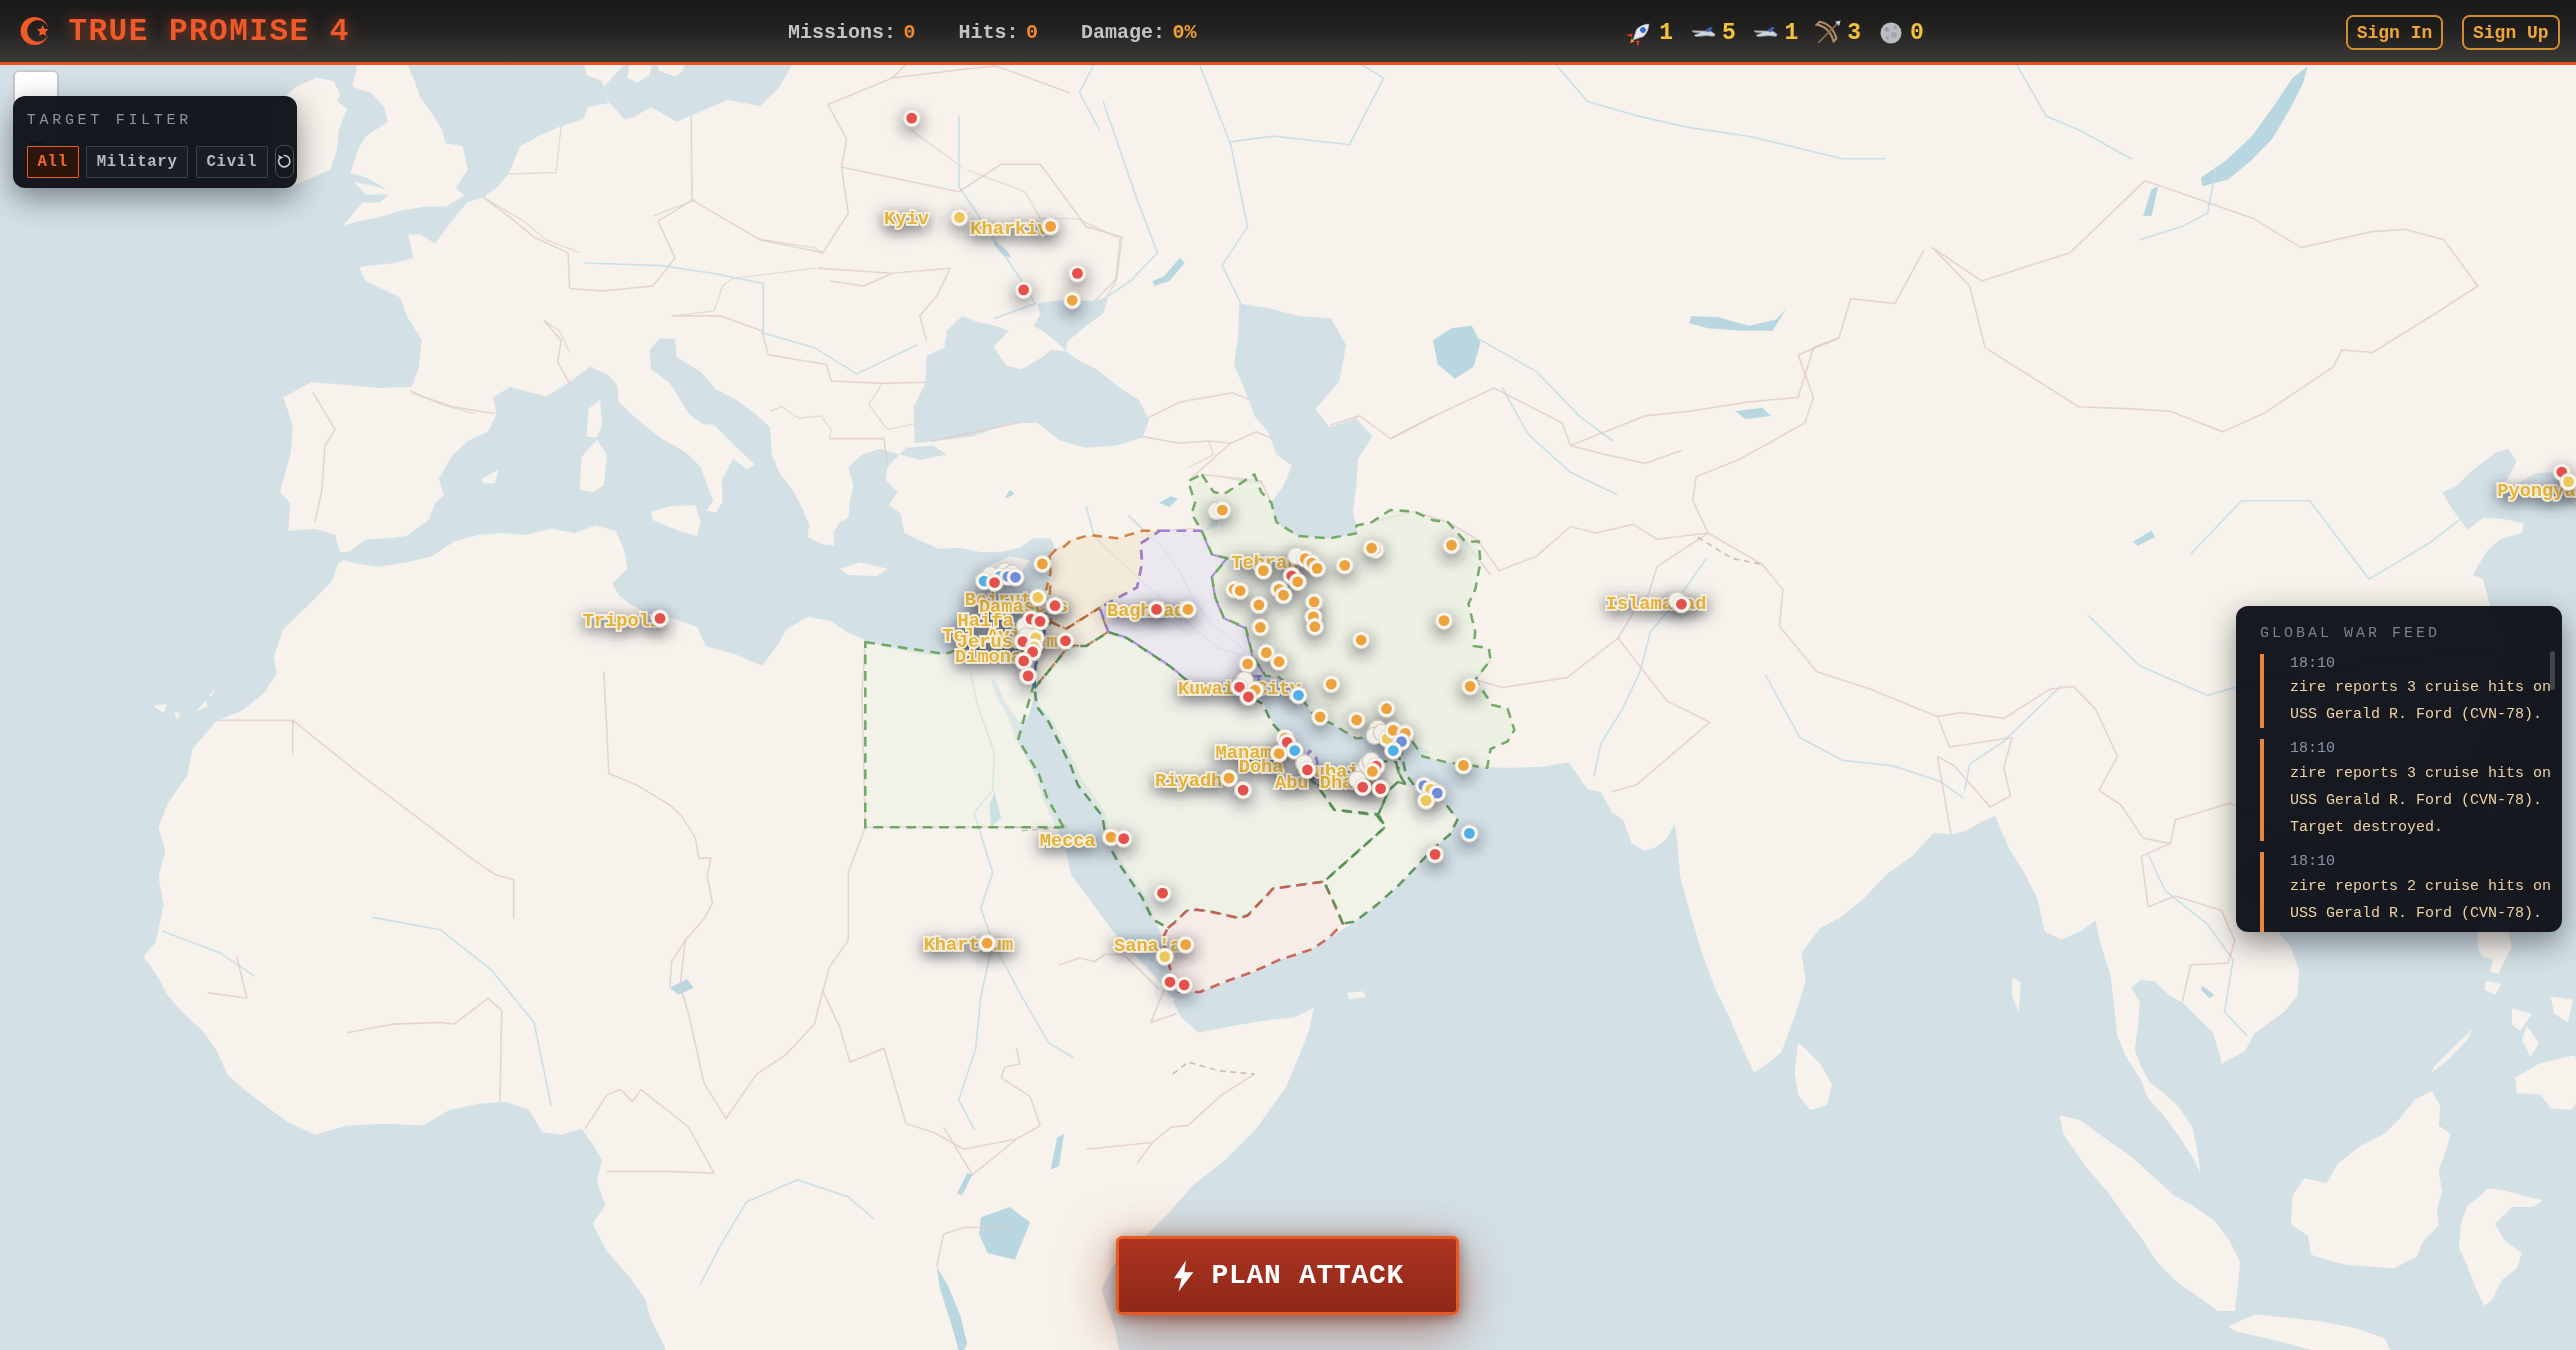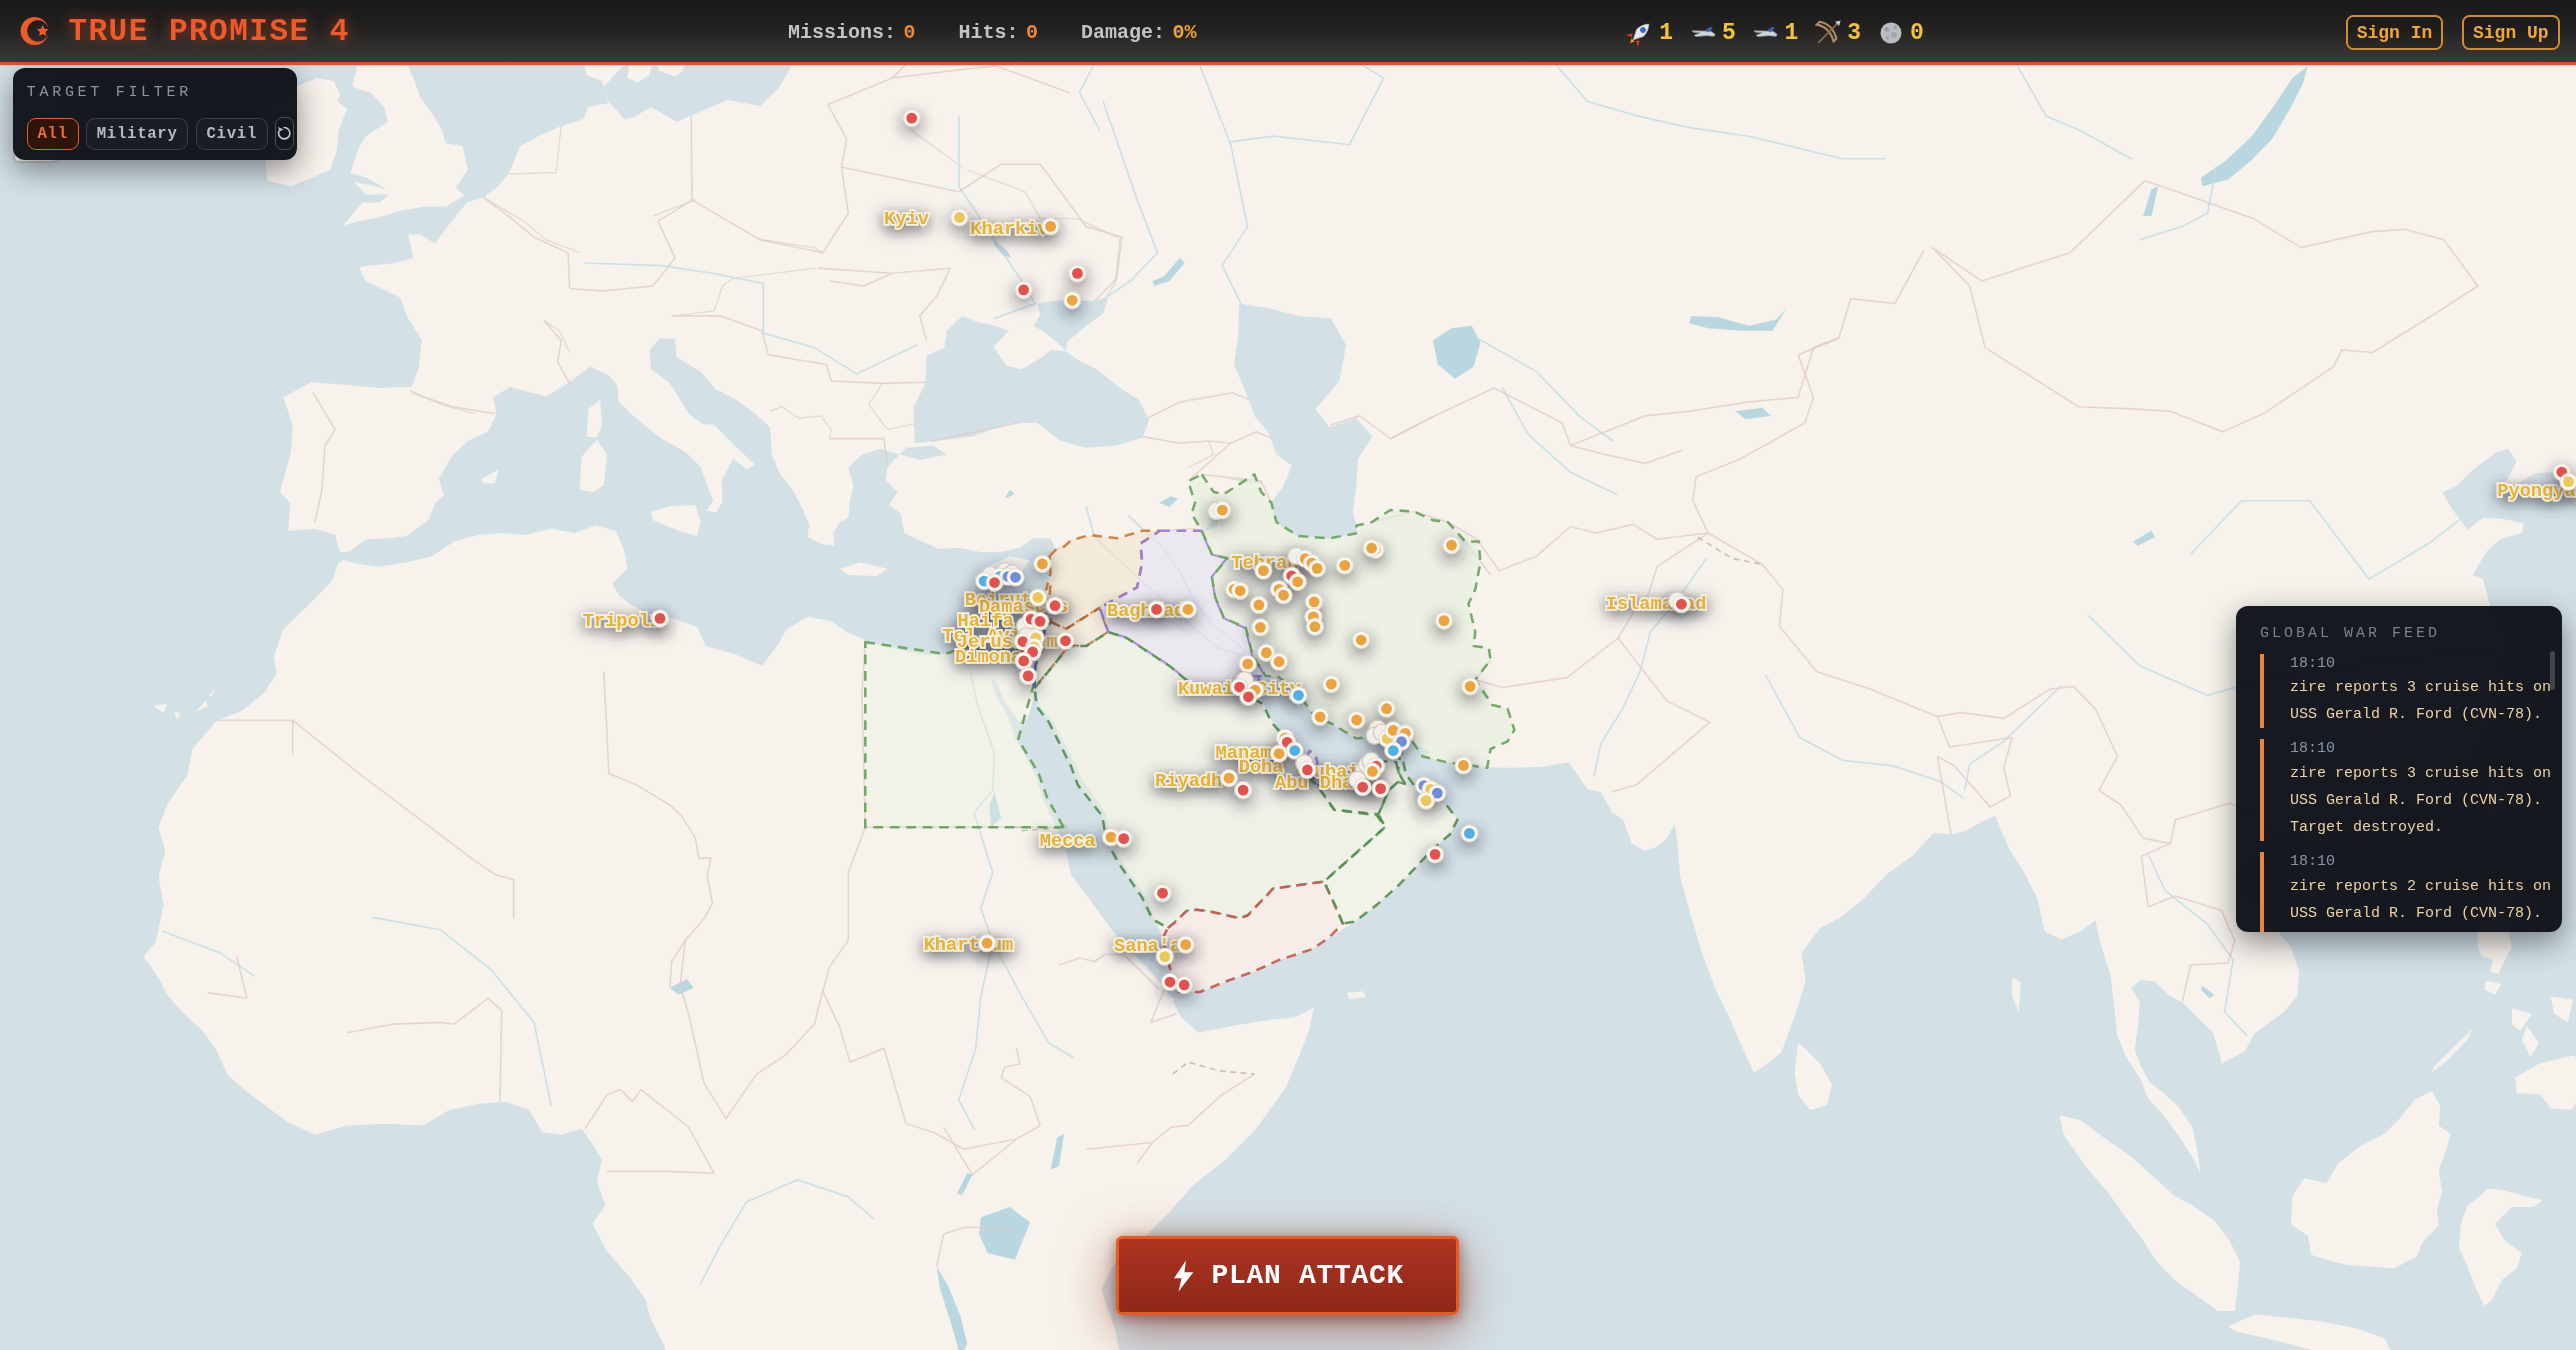--- a/index.html
+++ b/index.html
@@ -16,24 +16,24 @@
 #res .ic{width:28px;height:28px;margin-right:5.2px}
 #res .n{margin-right:15.7px}
 #auth{position:absolute;right:16.4px;top:0;height:65px;display:flex;align-items:center;gap:18.7px}
 .abtn{border:2.2px solid #cf8d2f;color:#f0a636;font-size:18px;font-weight:700;letter-spacing:0;padding:5.2px 9px;border-radius:7.5px;background:rgba(0,0,0,.12)}
 
 #zoomctl{position:absolute;left:13.4px;top:70px;width:46px;height:93px;background:#fff;border:2.2px solid rgba(60,60,60,.28);border-radius:6px;z-index:55}
 #zoomctl:before{content:"";position:absolute;left:0;top:1.5px;width:42px;text-align:center;font-size:30px;color:#333;font-family:"Liberation Sans",sans-serif}
 #zoomctl:after{content:"\2212";position:absolute;left:0;bottom:1.5px;width:42px;text-align:center;font-size:30px;color:#333;font-family:"Liberation Sans",sans-serif}
 
 .panel{position:absolute;background:rgba(16,18,25,.97);border-radius:12px;box-shadow:0 10.5px 30px rgba(10,12,18,.45);z-index:60;color:#9aa2ac}
-#tf{left:13.4px;top:68px;width:284px;height:92px;padding:16.4px 13.4px}
+#tf{left:13.4px;top:96px;width:284px;height:92px;padding:16.4px 13.4px}
 #tf .ttl{font-size:15px;letter-spacing:3.7px;color:#8d95a0}
 #tf .row{display:flex;gap:7.5px;margin-top:15.7px;align-items:center}
-.fbtn{font-size:15.7px;font-weight:700;letter-spacing:0.7px;padding:6px 9.7px;border-radius:9px;border:1.5px solid #3a4048;background:#191d24;color:#b4bbc4}
+.fbtn{font-size:15.7px;font-weight:700;letter-spacing:0.7px;padding:6px 9.7px;border-radius:1px;border:1.5px solid #3a4048;background:#191d24;color:#b4bbc4}
 .fbtn.on{border-color:#e85c28;background:#2e150c;color:#ee6a30}
 #rst{width:33px;height:33px;border:1.5px solid #4a4f57;border-radius:7.5px;background:#14171d;display:flex;align-items:center;justify-content:center}
 #sl{left:2236px;top:83px;width:326px;height:58px;padding:19.4px 25.4px}
 #sl .ttl{font-size:15px;letter-spacing:3px;color:#555c66}
 #feed{left:2236px;top:606px;width:326px;height:326px;padding:19.4px 27px 15px 24px;overflow:hidden}
 #feed .ttl{font-size:15px;letter-spacing:3px;color:#79828c}
 .fitem{border-left:4.5px solid #e8863c;padding-left:26px;margin-top:11.2px}
 .fitem .tm{color:#8894a8;font-size:15px;line-height:20px}
 .fitem .tx{color:#eed2a4;font-size:15px;line-height:27px;margin-top:0.7px;white-space:pre}
 #fbar{position:absolute;right:6.7px;top:45px;width:5.2px;height:276px;background:#15171c;border-radius:3px}

